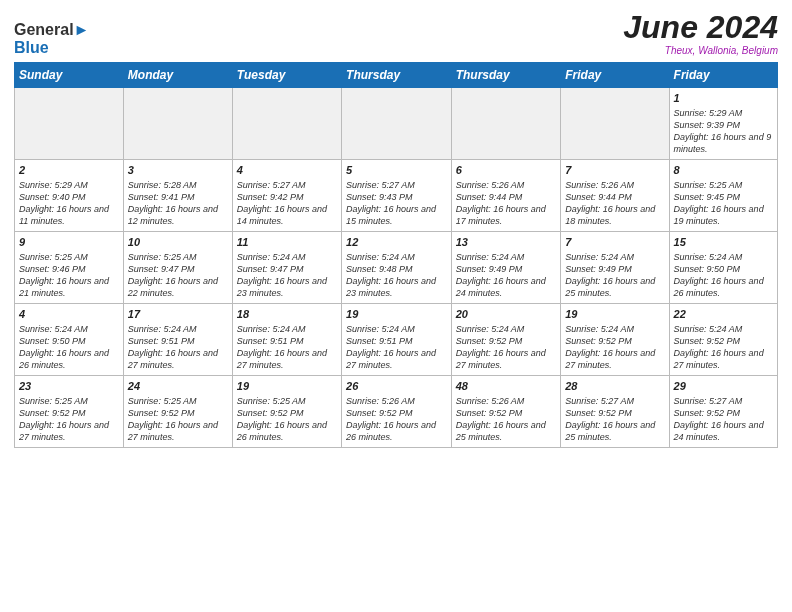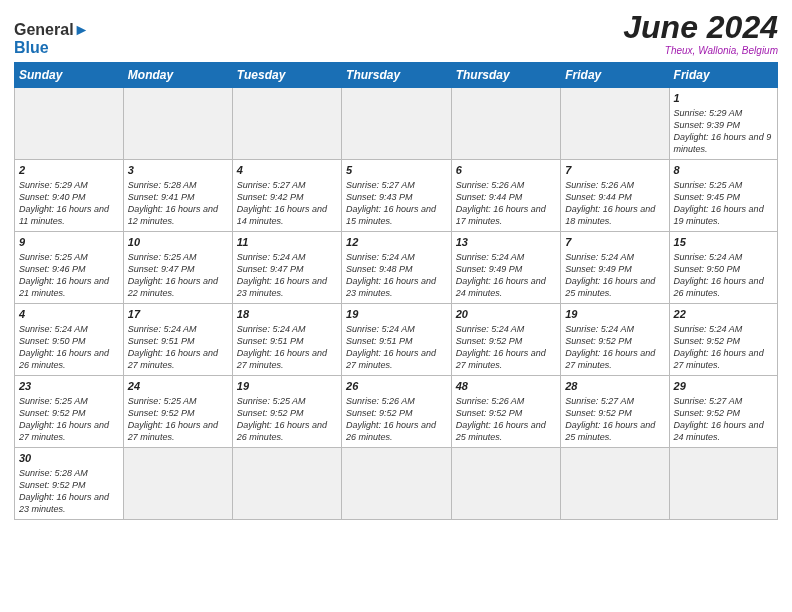--- a/index.html
+++ b/index.html
@@ -234,27 +234,15 @@
 and 25 minutes.</td>
           <td><span class="day-num">28</span>Sunrise: 5:27 AM
 Sunset: 9:52 PM
 Daylight: 16 hours
 and 25 minutes.</td>
           <td><span class="day-num">29</span>Sunrise: 5:27 AM
 Sunset: 9:52 PM
 Daylight: 16 hours
 and 24 minutes.</td>
         </tr>
-        <tr class="last-row">
-          <td><span class="day-num">30</span>Sunrise: 5:28 AM
-Sunset: 9:52 PM
-Daylight: 16 hours
-and 23 minutes.</td>
-          <td class="empty"></td>
-          <td class="empty"></td>
-          <td class="empty"></td>
-          <td class="empty"></td>
-          <td class="empty"></td>
-          <td class="empty"></td>
-        </tr>
       </tbody>
   </table>
 </div>
 
 </body></html>

